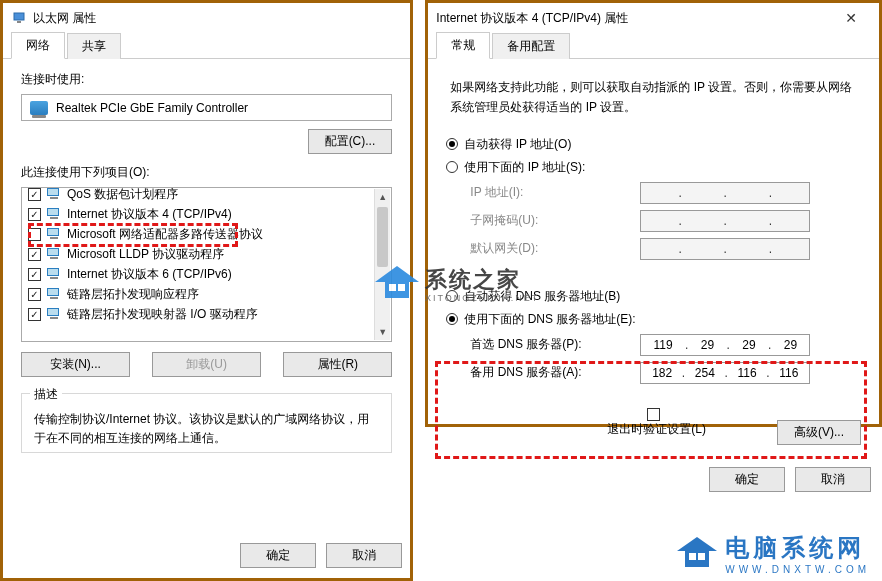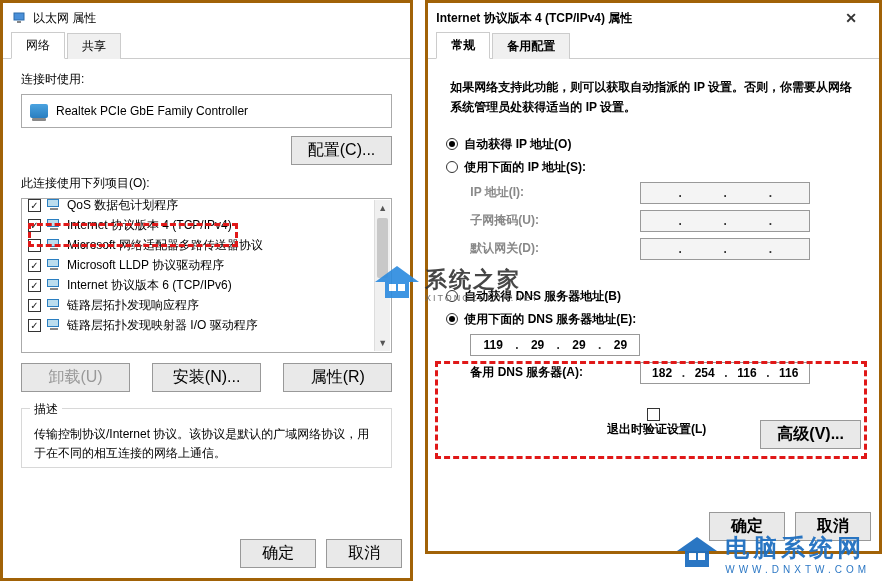--- a/index.html
+++ b/index.html
@@ -1,35 +1,35 @@
 <!DOCTYPE html>
 <html><head>
 <meta charset="utf-8">
 <style>
 * { box-sizing: border-box; font-family: "Microsoft YaHei", "Segoe UI", sans-serif; }
 body { margin: 0; background: #fff; font-size: 12px; color: #000; width: 882px; height: 581px; position: relative; overflow: hidden; }
 .dialogs { display: flex; width: 882px; height: 581px; }
 .dialog { border: 3px solid #a16207; background: #fff; display: flex; flex-direction: column; }
 .dlg-left { width: 419px; height: 581px; }
-.dlg-right { width: 463px; height: 554px; margin-left: 12px; font-weight: bold; }
+.dlg-right { width: 463px; height: 427px; margin-left: 12px; }
 .titlebar { height: 30px; display: flex; align-items: center; padding: 0 8px; }
 .titlebar-icon { width: 16px; height: 16px; margin-right: 6px; display: inline-flex; align-items: center; justify-content: center; }
 .titlebar-title { flex: 1; font-size: 12px; }
 .titlebar-close { width: 40px; height: 30px; display: flex; align-items: center; justify-content: center; font-size: 14px; color: #333; }
 .tabs { display: flex; border-bottom: 1px solid #ccc; padding: 0 8px; height: 26px; align-items: flex-end; }
 .tab { padding: 4px 14px; border: 1px solid #ccc; border-bottom: none; margin-right: 2px; background: #fff; font-size: 12px; position: relative; top: 1px; }
 .tab.active { background: #fff; border-bottom: 1px solid #fff; }
 .tab.inactive { background: #f0f0f0; }
 .body { padding: 12px 18px; flex: 1; }
 .label { font-size: 12px; margin-bottom: 6px; }
-.adapter-box { border: 1px solid #aaa; padding: 6px 8px; display: flex; align-items: center; height: 34px; }
+.adapter-box { border: 1px solid #aaa; padding: 6px 8px; display: flex; align-items: center; height: 27px; }
 .adapter-icon { width: 18px; height: 14px; background: linear-gradient(#4aa3e0,#2a7ec0); border-radius: 2px; margin-right: 8px; position: relative; }
 .adapter-icon::after { content:""; position:absolute; bottom:-3px; left:2px; width:14px; height:3px; background:#888; border-radius:1px; }
 .btn-row-right { display: flex; justify-content: flex-end; margin-top: 8px; }
-.win-btn { border: 1px solid #999; background: #e9e9e9; padding: 3px 16px; font-size: 16px; min-width: 76px; text-align: center; cursor: pointer; }
+.win-btn { border: 1px solid #999; background: #e9e9e9; padding: 3px 16px; font-size: 12px; min-width: 76px; text-align: center; cursor: pointer; }
 .win-btn.disabled { color: #999; }
 .list-box { border: 1px solid #aaa; height: 155px; overflow: hidden; position: relative; margin-top: 4px; }
 .list-inner { padding: 2px 0; position: relative; top: -6px; }
 .list-item { display: flex; align-items: center; padding: 2px 6px; height: 20px; }
 .chk { width: 13px; height: 13px; border: 1px solid #333; margin-right: 6px; display: flex; align-items: center; justify-content: center; font-size: 10px; color: #222; background:#fff; }
 .net-icon { width: 14px; height: 12px; margin-right: 6px; position: relative; }
 .net-icon .mon { width:12px; height:8px; border:1px solid #2a7ec0; background:#bde; display:block; }
 .net-icon .base { width:8px; height:2px; background:#888; margin:1px auto 0; }
 .list-scroll { position:absolute; right:1px; top:1px; bottom:1px; width:16px; background:#f0f0f0; border-left:1px solid #ddd; }
 .list-scroll .arrow { height:16px; display:flex; align-items:center; justify-content:center; font-size:9px; color:#555; }
@@ -163,22 +163,22 @@
               <span>链路层拓扑发现映射器 I/O 驱动程序</span>
             </div>
           </div>
         <div class="list-scroll">
           <div class="arrow">▲</div>
           <div class="thumb"></div>
           <div class="arrow" style="position:absolute;bottom:0;left:0;right:0">▼</div>
         </div>
       </div>
       <div class="btn-row3">
+        <div class="win-btn">安装(N)...</div>
         <div class="win-btn disabled">卸载(U)</div>
-        <div class="win-btn">安装(N)...</div>
         <div class="win-btn">属性(R)</div>
       </div>
       <div class="groupbox" style="margin-top:16px">
         <div class="gb-title">描述</div>
         <div class="desc">传输控制协议/Internet 协议。该协议是默认的广域网络协议，用于在不同的相互连接的网络上通信。</div>
       </div>
     </div>
     <div class="footer-btns">
       <div class="win-btn">确定</div>
       <div class="win-btn">取消</div>
@@ -246,20 +246,21 @@
 
       <div class="radio-row">
         <span class="radio"></span>
         <span>自动获得 DNS 服务器地址(B)</span>
       </div>
       <div class="radio-row">
         <span class="radio checked"></span>
         <span>使用下面的 DNS 服务器地址(E):</span>
       </div>
       <div class="field-row">
+        <div class="field-label">首选 DNS 服务器(P):</div>
         <div class="ip-input">
           <span>119</span>
             <span class="ip-dot">.</span>
           <span>29</span>
             <span class="ip-dot">.</span>
           <span>29</span>
             <span class="ip-dot">.</span>
           <span>29</span>
         </div>
       </div>

